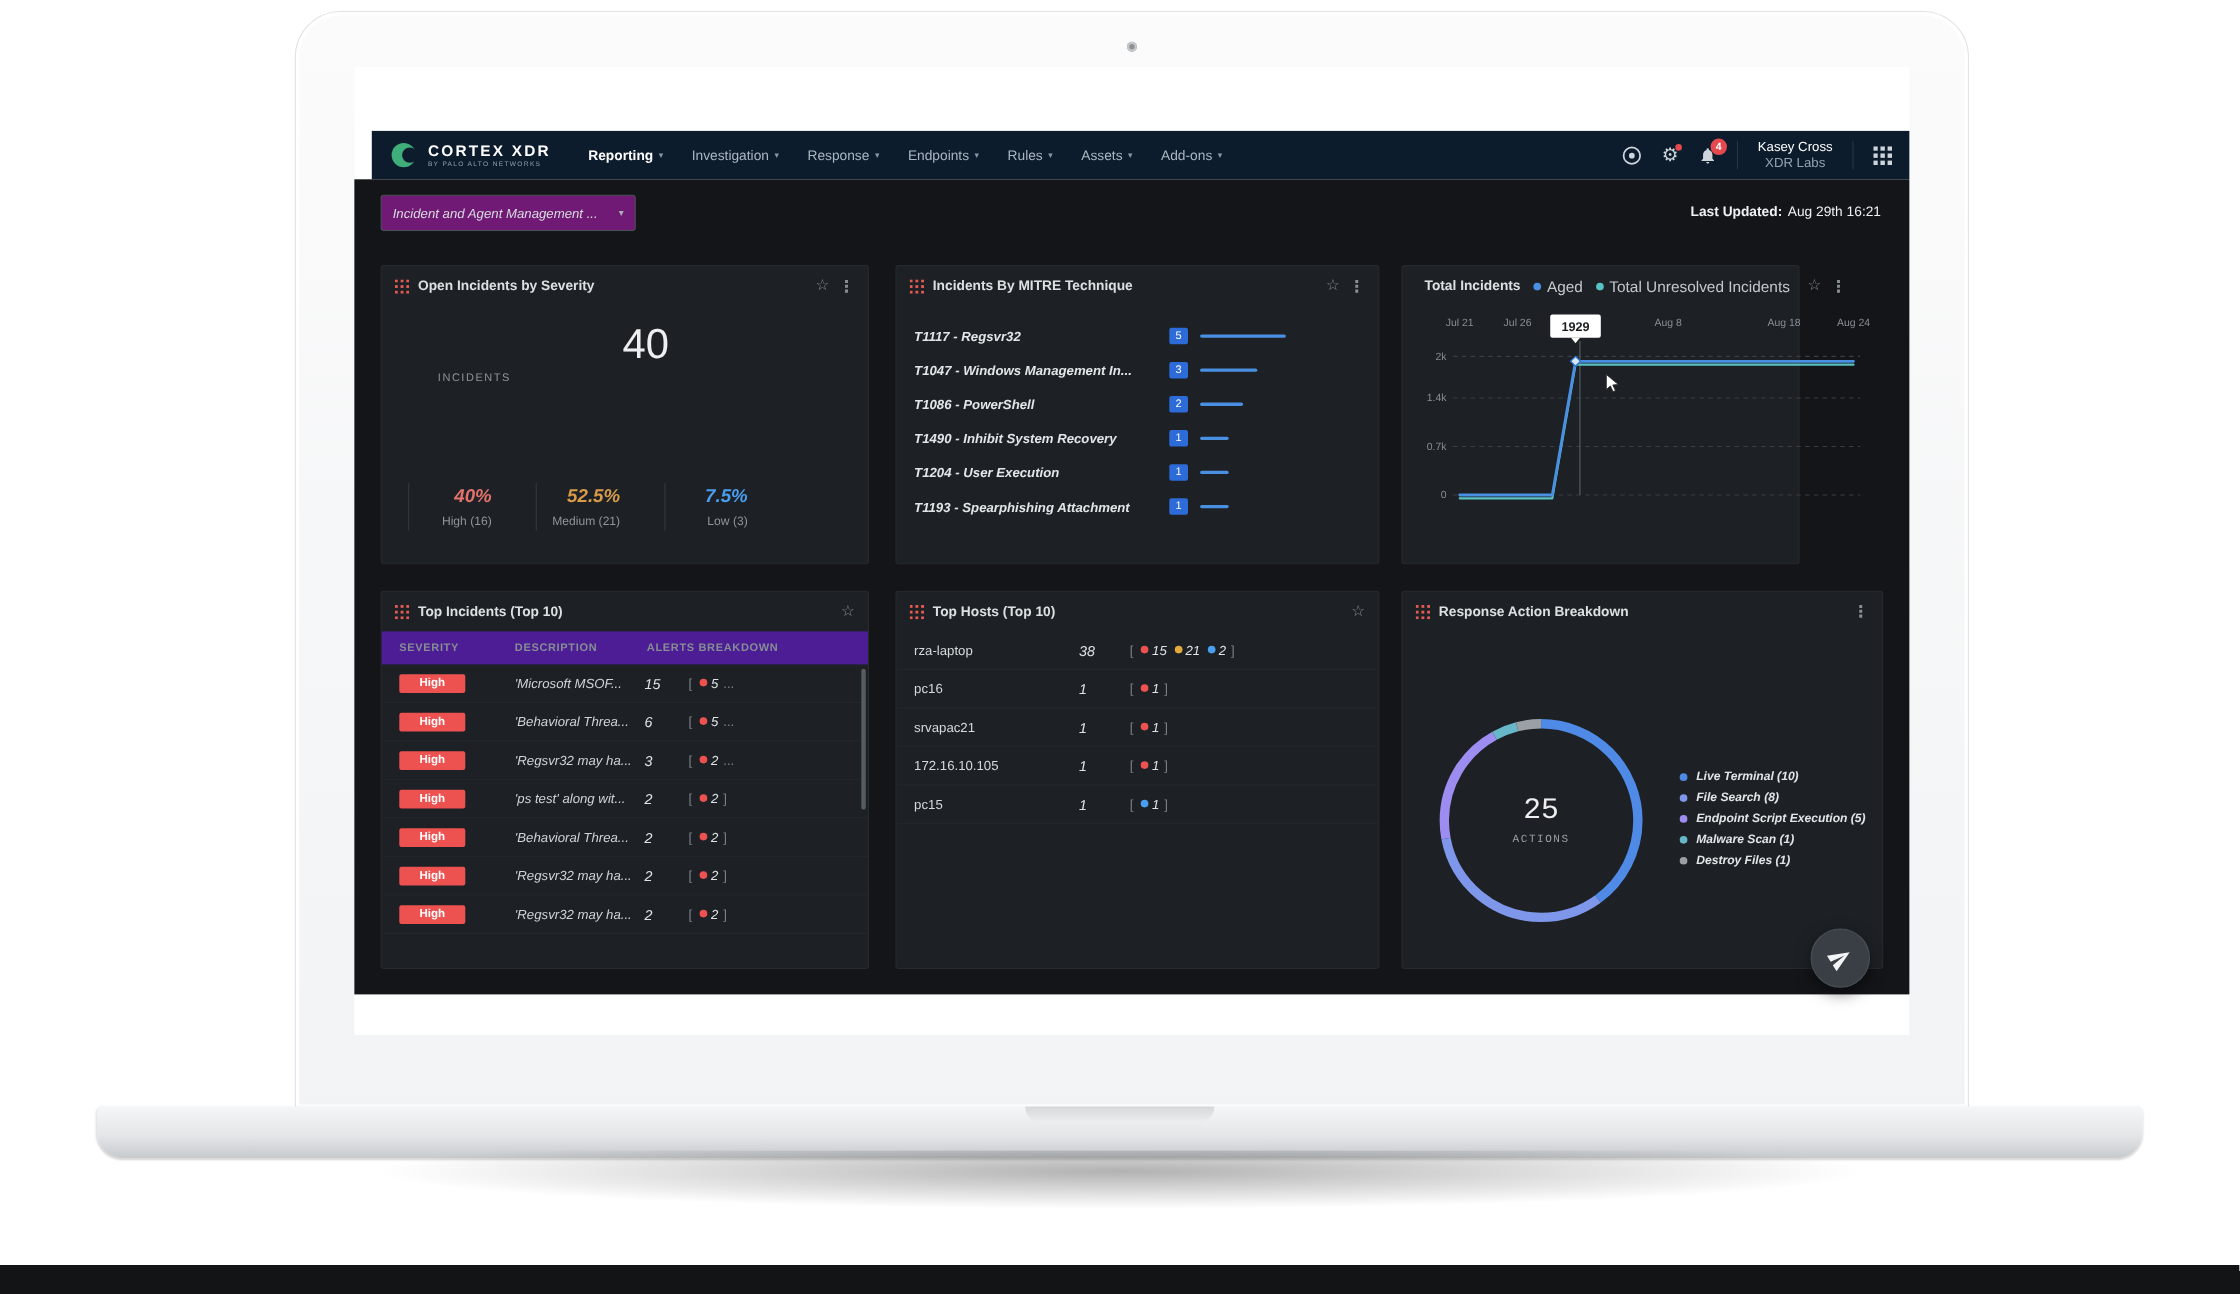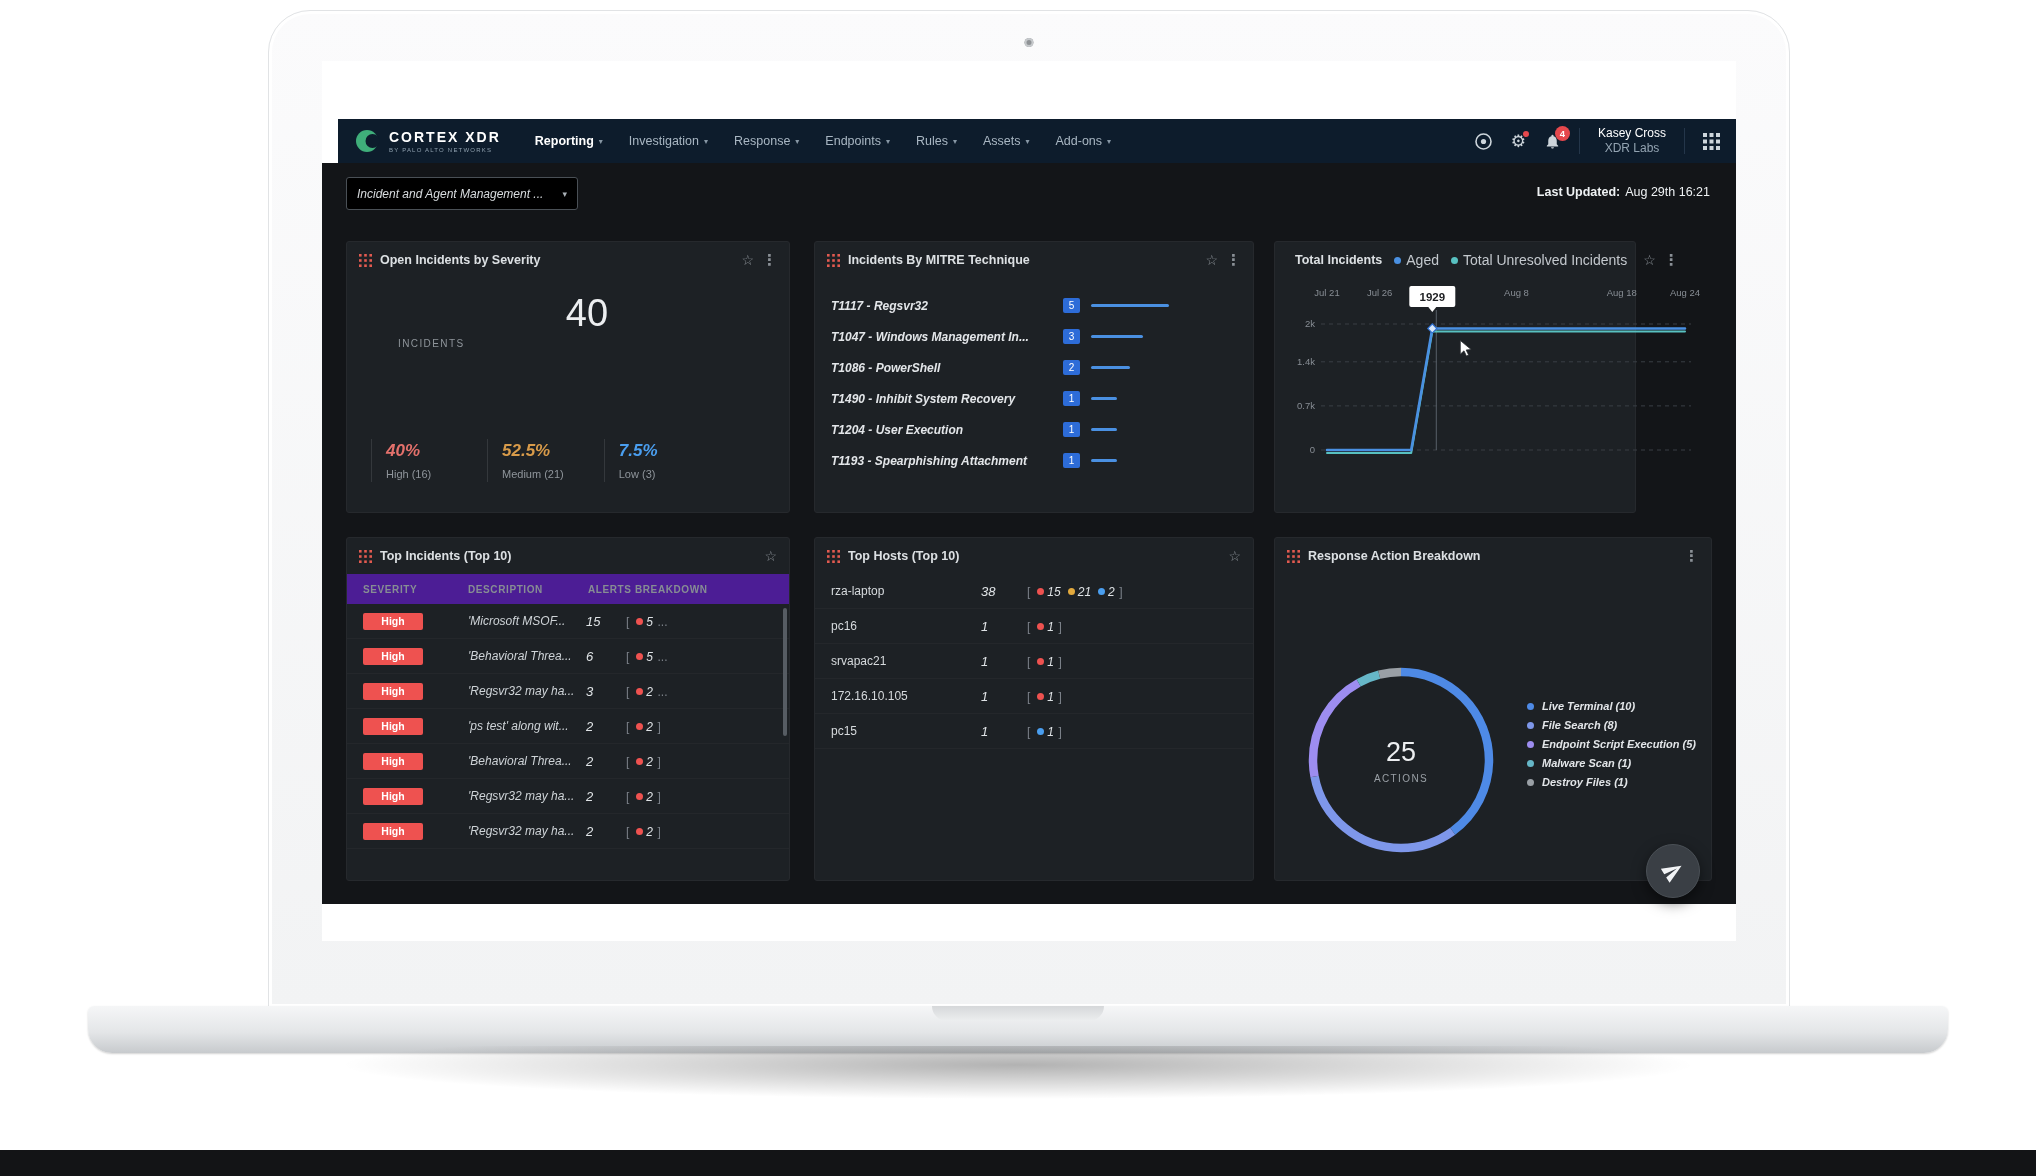--- a/index.html
+++ b/index.html
@@ -77,21 +77,21 @@
   .nav-divider { width: 1px; height: 26px; background: #24364a; }
   .user-block { line-height: 1.25; cursor: pointer; }
   .user-name { font-size: 12px; color: #ffffff; }
   .user-org { font-size: 12px; color: #93a3b1; text-align: center; }
 
   
   .dash { position: relative; height: 741px; flex: none; background: #131518; }
 
   .select {
     position: absolute; left: 24px; top: 14px; width: 232px; height: 33px;
-    border: 1px solid #4a5056; border-radius: 3px; background: #000000;
+    border: 1px solid #4a5056; border-radius: 3px; background: #701a75;
     display: flex; align-items: center; justify-content: space-between;
     padding: 0 10px; color: #d8dcdf; font-size: 12px; font-style: italic; cursor: pointer;
   }
   .select .caret { color: #aab1b7; font-size: 9px; }
   .last-updated { position: absolute; right: 26px; top: 22px; font-size: 12.5px; color: #eef1f3; }
   .last-updated b { margin-right: 5px; }
 
   .panel {
     position: absolute; background: #1d2125; border: 1px solid #26292d; border-radius: 3px;
   }
@@ -104,21 +104,21 @@
 
   .panel-head { display: flex; align-items: center; height: 36px; padding: 0 12px; gap: 8px; }
   .panel-title { font-size: 12.5px; font-weight: 700; color: #dce0e3; white-space: nowrap; }
   .head-spacer { flex: 1; }
   .icon-star { color: #8a9096; font-size: 14px; cursor: pointer; font-family: "DejaVu Sans", sans-serif; }
   .icon-kebab { color: #8a9096; font-size: 15px; font-weight: 700; cursor: pointer; font-family: "DejaVu Sans", sans-serif; }
 
   
   .big-num { font-size: 38px; font-weight: 300; color: #eceef0; margin: 14px 0 3px 38px; text-align: center; }
   .big-label { font-size: 10px; letter-spacing: 1.4px; color: #8f959b; margin-left: 51px; }
-  .stats { position: absolute; left: 24px; bottom: 30px; display: flex; }
+  .stats { position: absolute; left: 24px; bottom: 30px; display: flex; text-align: right; }
   .stat { border-left: 1px solid #34383c; padding: 2px 0 2px 14px; margin-right: 40px; min-width: 76px; }
   .stat-pct { font-size: 17px; font-style: italic; font-weight: 600; }
   .stat-label { font-size: 11px; color: #8f959b; margin-top: 7px; }
 
   
   .mitre-list { padding: 12px 16px 0 16px; }
   .mitre-row { display: flex; align-items: center; height: 31px; }
   .m-label { width: 232px; font-size: 12px; font-style: italic; font-weight: 600; color: #e3e6e9; white-space: nowrap; overflow: hidden; }
   .m-badge {
     min-width: 17px; height: 15px; background: #2d6cd8; border-radius: 2px; color: #fff;
@@ -153,21 +153,21 @@
   }
   .desc { font-size: 12px; font-style: italic; color: #cfd4d8; white-space: nowrap; overflow: hidden; }
   .host { font-size: 12px; color: #d6dadd; white-space: nowrap; overflow: hidden; }
   .cnt { font-size: 13px; font-style: italic; color: #dfe3e6; }
   .bk { color: #7c828a; font-size: 12px; }
   .dot { display: inline-block; width: 7px; height: 7px; border-radius: 50%; margin: 0 3px 0 7px; vertical-align: middle; }
   .bv { font-size: 12px; font-style: italic; color: #dfe3e6; }
   .scroll-thumb { position: absolute; right: 2px; top: 70px; width: 4px; height: 128px; background: #565c63; border-radius: 2px; cursor: pointer; }
 
   
-  .donut-wrap { position: absolute; left: 28px; top: 124px; width: 196px; height: 196px; }
+  .donut-wrap { position: absolute; left: 28px; top: 110px; width: 196px; height: 196px; font-family: Liberation Mono, monospace; }
   .donut-center { position: absolute; inset: 0; display: flex; flex-direction: column; align-items: center; justify-content: center; }
   .donut-total { font-size: 27px; color: #eceef0; }
   .donut-sub { font-size: 10px; letter-spacing: 1.4px; color: #9aa0a6; margin-top: 5px; }
   .resp-legend { position: absolute; left: 252px; top: 162px; }
   .leg-item { display: flex; align-items: center; margin-bottom: 7px; }
   .leg-dot { width: 7px; height: 7px; border-radius: 50%; margin-right: 8px; flex: none; }
   .leg-label { font-size: 11px; font-style: italic; font-weight: 600; color: #e2e5e8; white-space: nowrap; }
 
   
   .fab {

